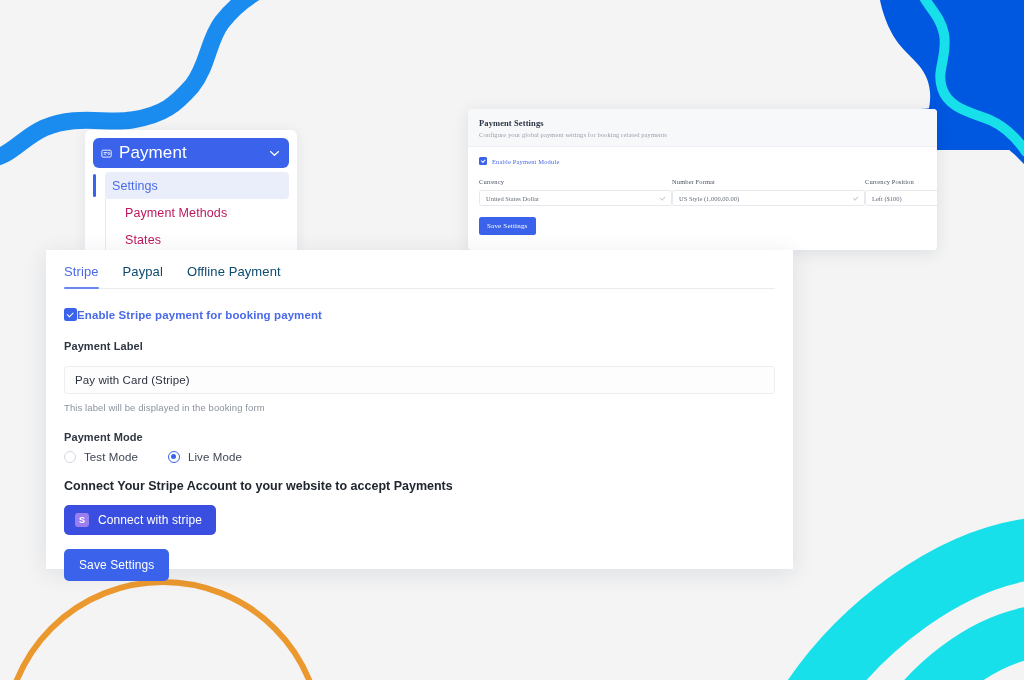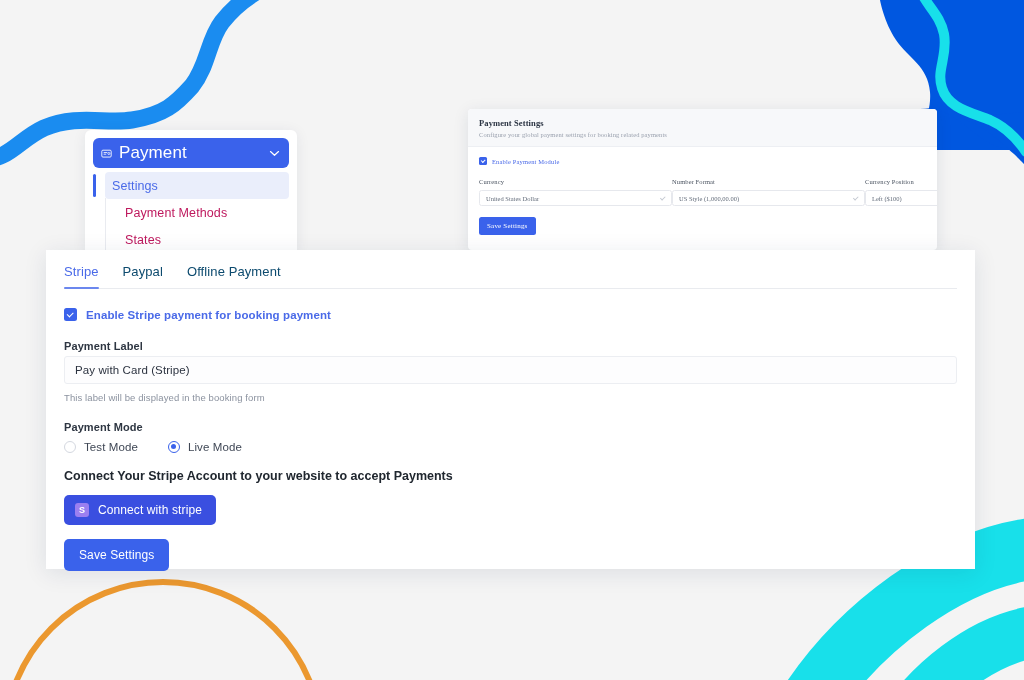--- a/index.html
+++ b/index.html
@@ -206,21 +206,21 @@
     font-family: inherit;
     letter-spacing: .2px;
     cursor: pointer;
   }
 
   
   #main-card {
     position: absolute;
     left: 46px;
     top: 250px;
-    width: 929px;
+    width: 747px;
     height: 319px;
     background: #ffffff;
     box-shadow: 0 4px 22px rgba(24,39,75,0.10);
     z-index: 7;
     padding: 0 18px;
   }
 
   #tabs {
     display: flex;
     gap: 0;
@@ -264,37 +264,36 @@
     left: 3.2px; top: 3.6px;
     width: 5.2px; height: 2.6px;
     border-left: 1.6px solid #fff;
     border-bottom: 1.6px solid #fff;
     transform: rotate(-45deg);
   }
   #enable-stripe-lbl {
     font-size: 11.5px;
     font-weight: 700;
     color: #4a6ae8;
-    margin-left: 9px;
     letter-spacing: .1px;
   }
 
   .sect-label {
     font-size: 11px;
     font-weight: 700;
     color: #2e3642;
     letter-spacing: .1px;
   }
   #payment-label-lbl { margin-top: 19px; }
 
   #payment-label-input {
     display: block;
     width: 100%;
     height: 28px;
-    margin-top: 4px;
+    margin-top: 14px;
     border: 1px solid #eceef2;
     border-radius: 3px;
     background: #fdfdfe;
     font-family: inherit;
     font-size: 11.5px;
     color: #2c3340;
     padding: 0 10px;
     letter-spacing: .1px;
   }
 

